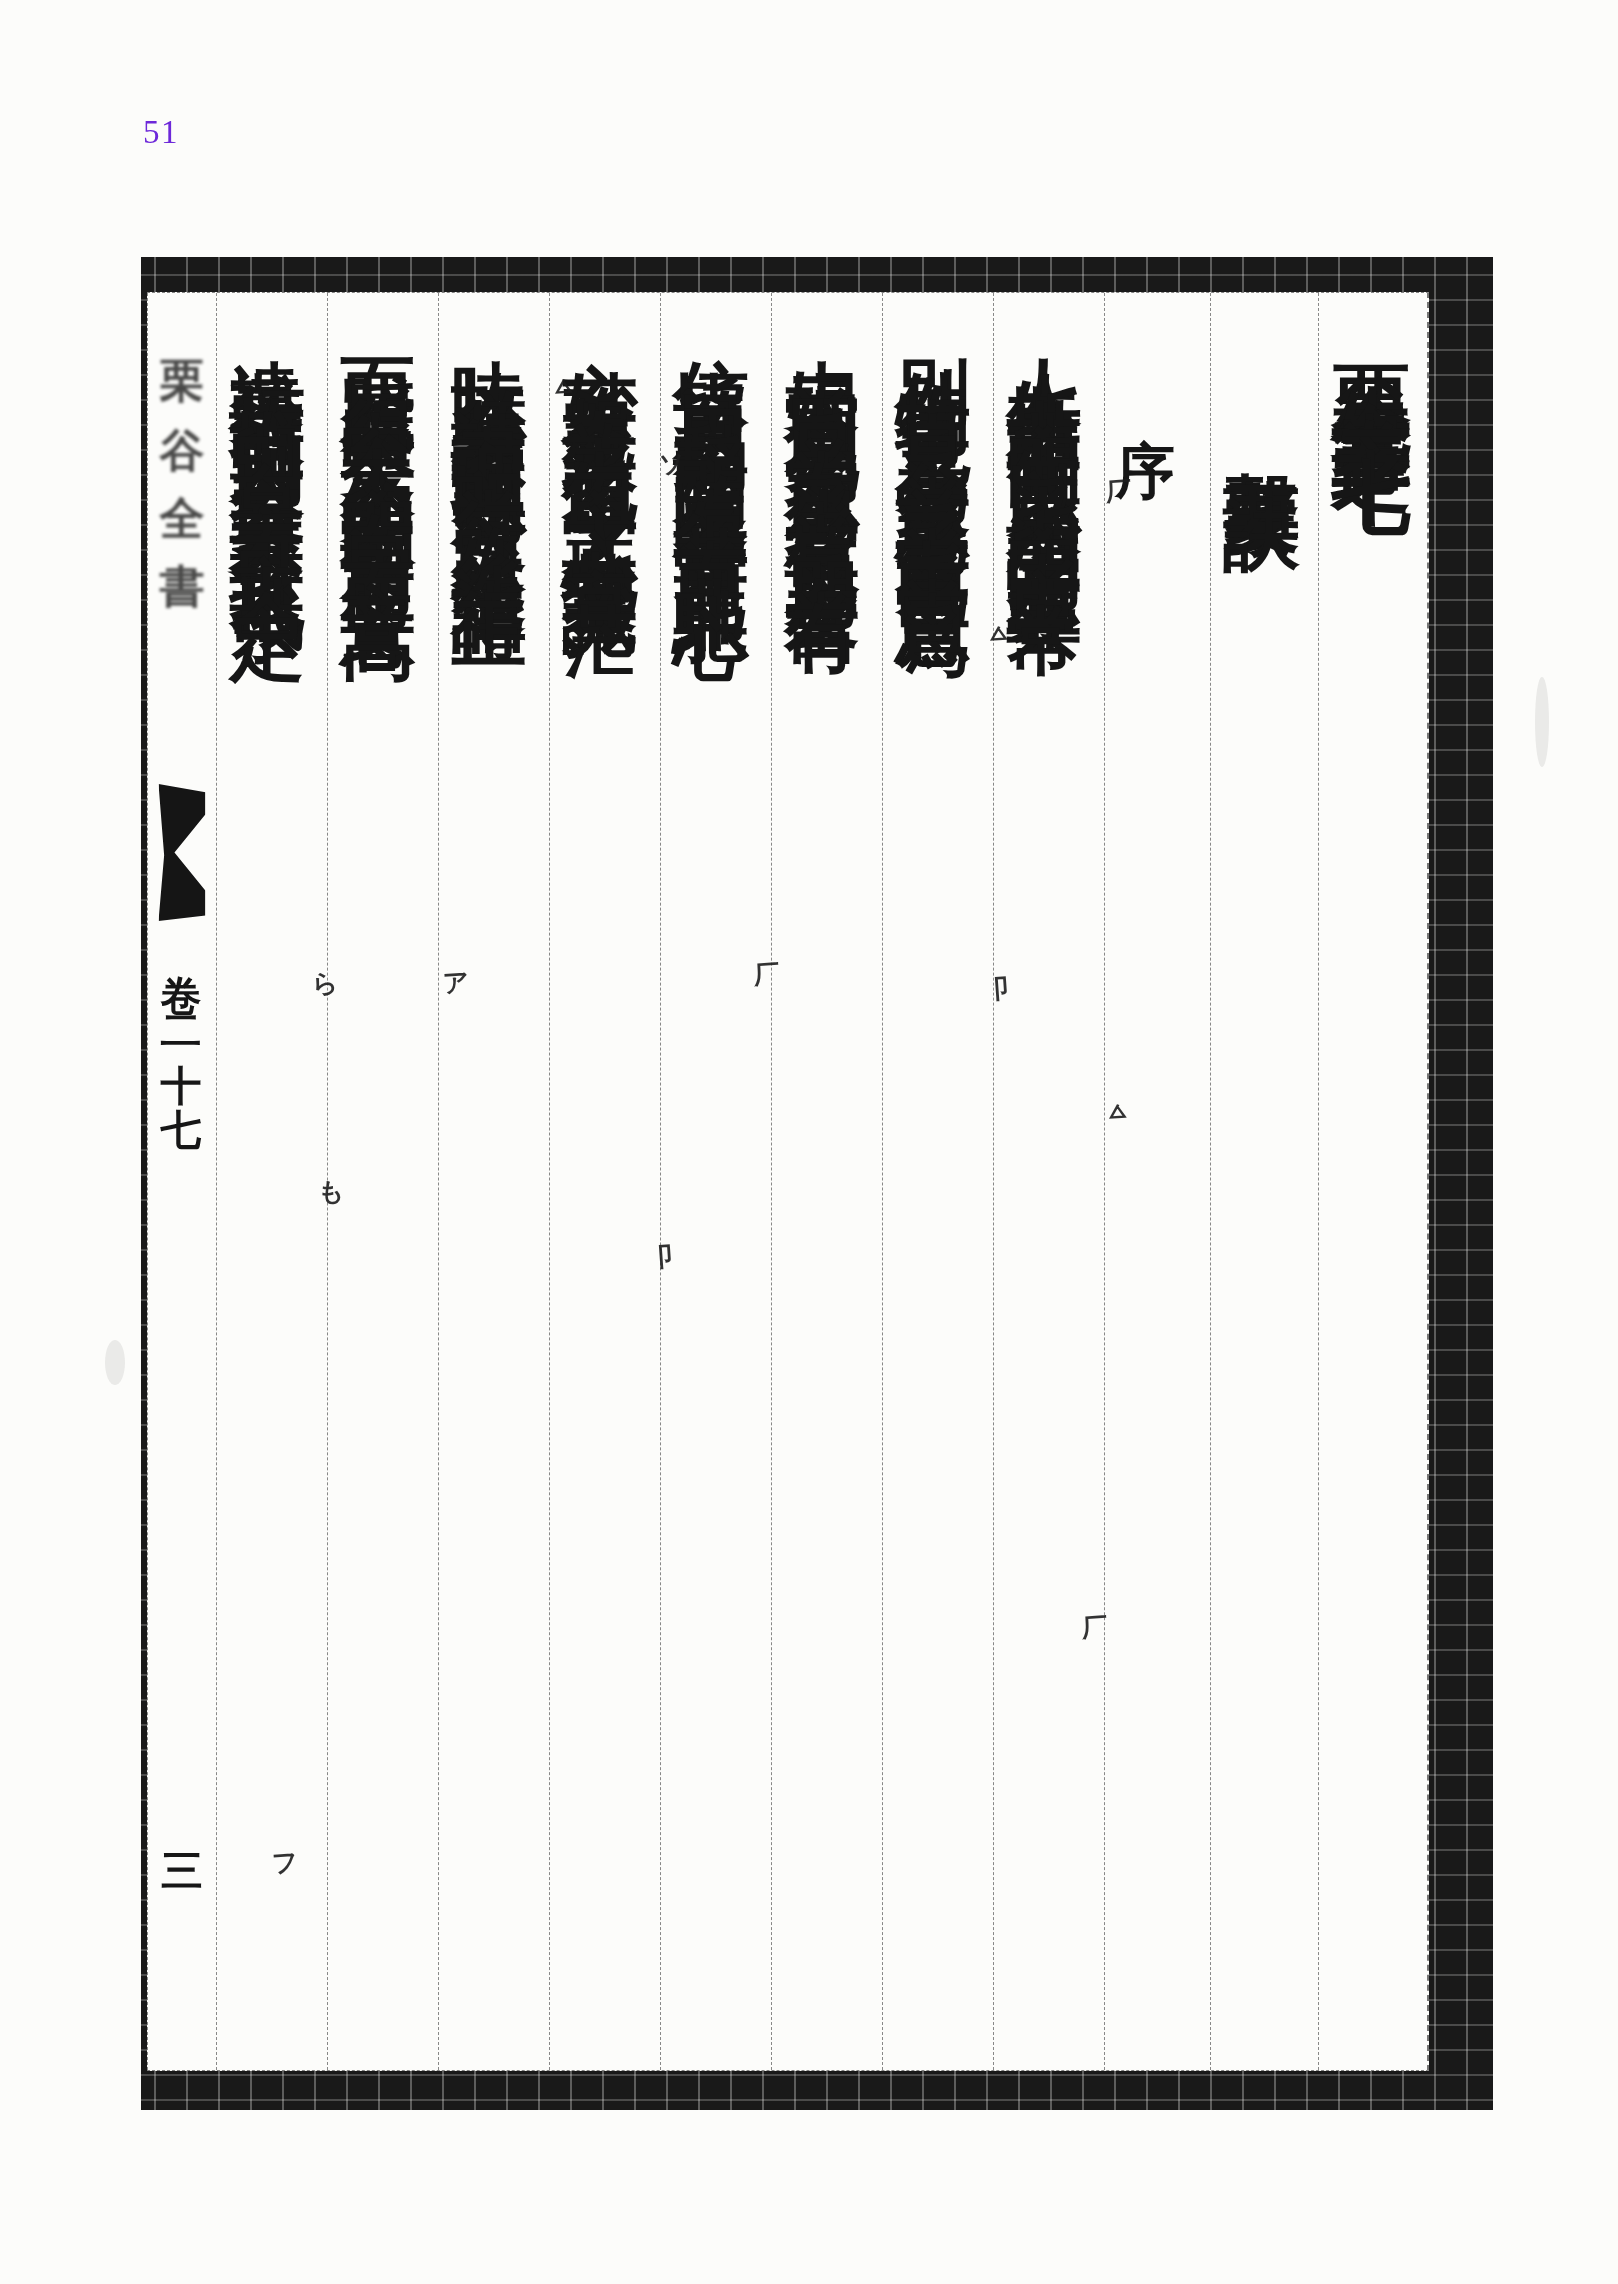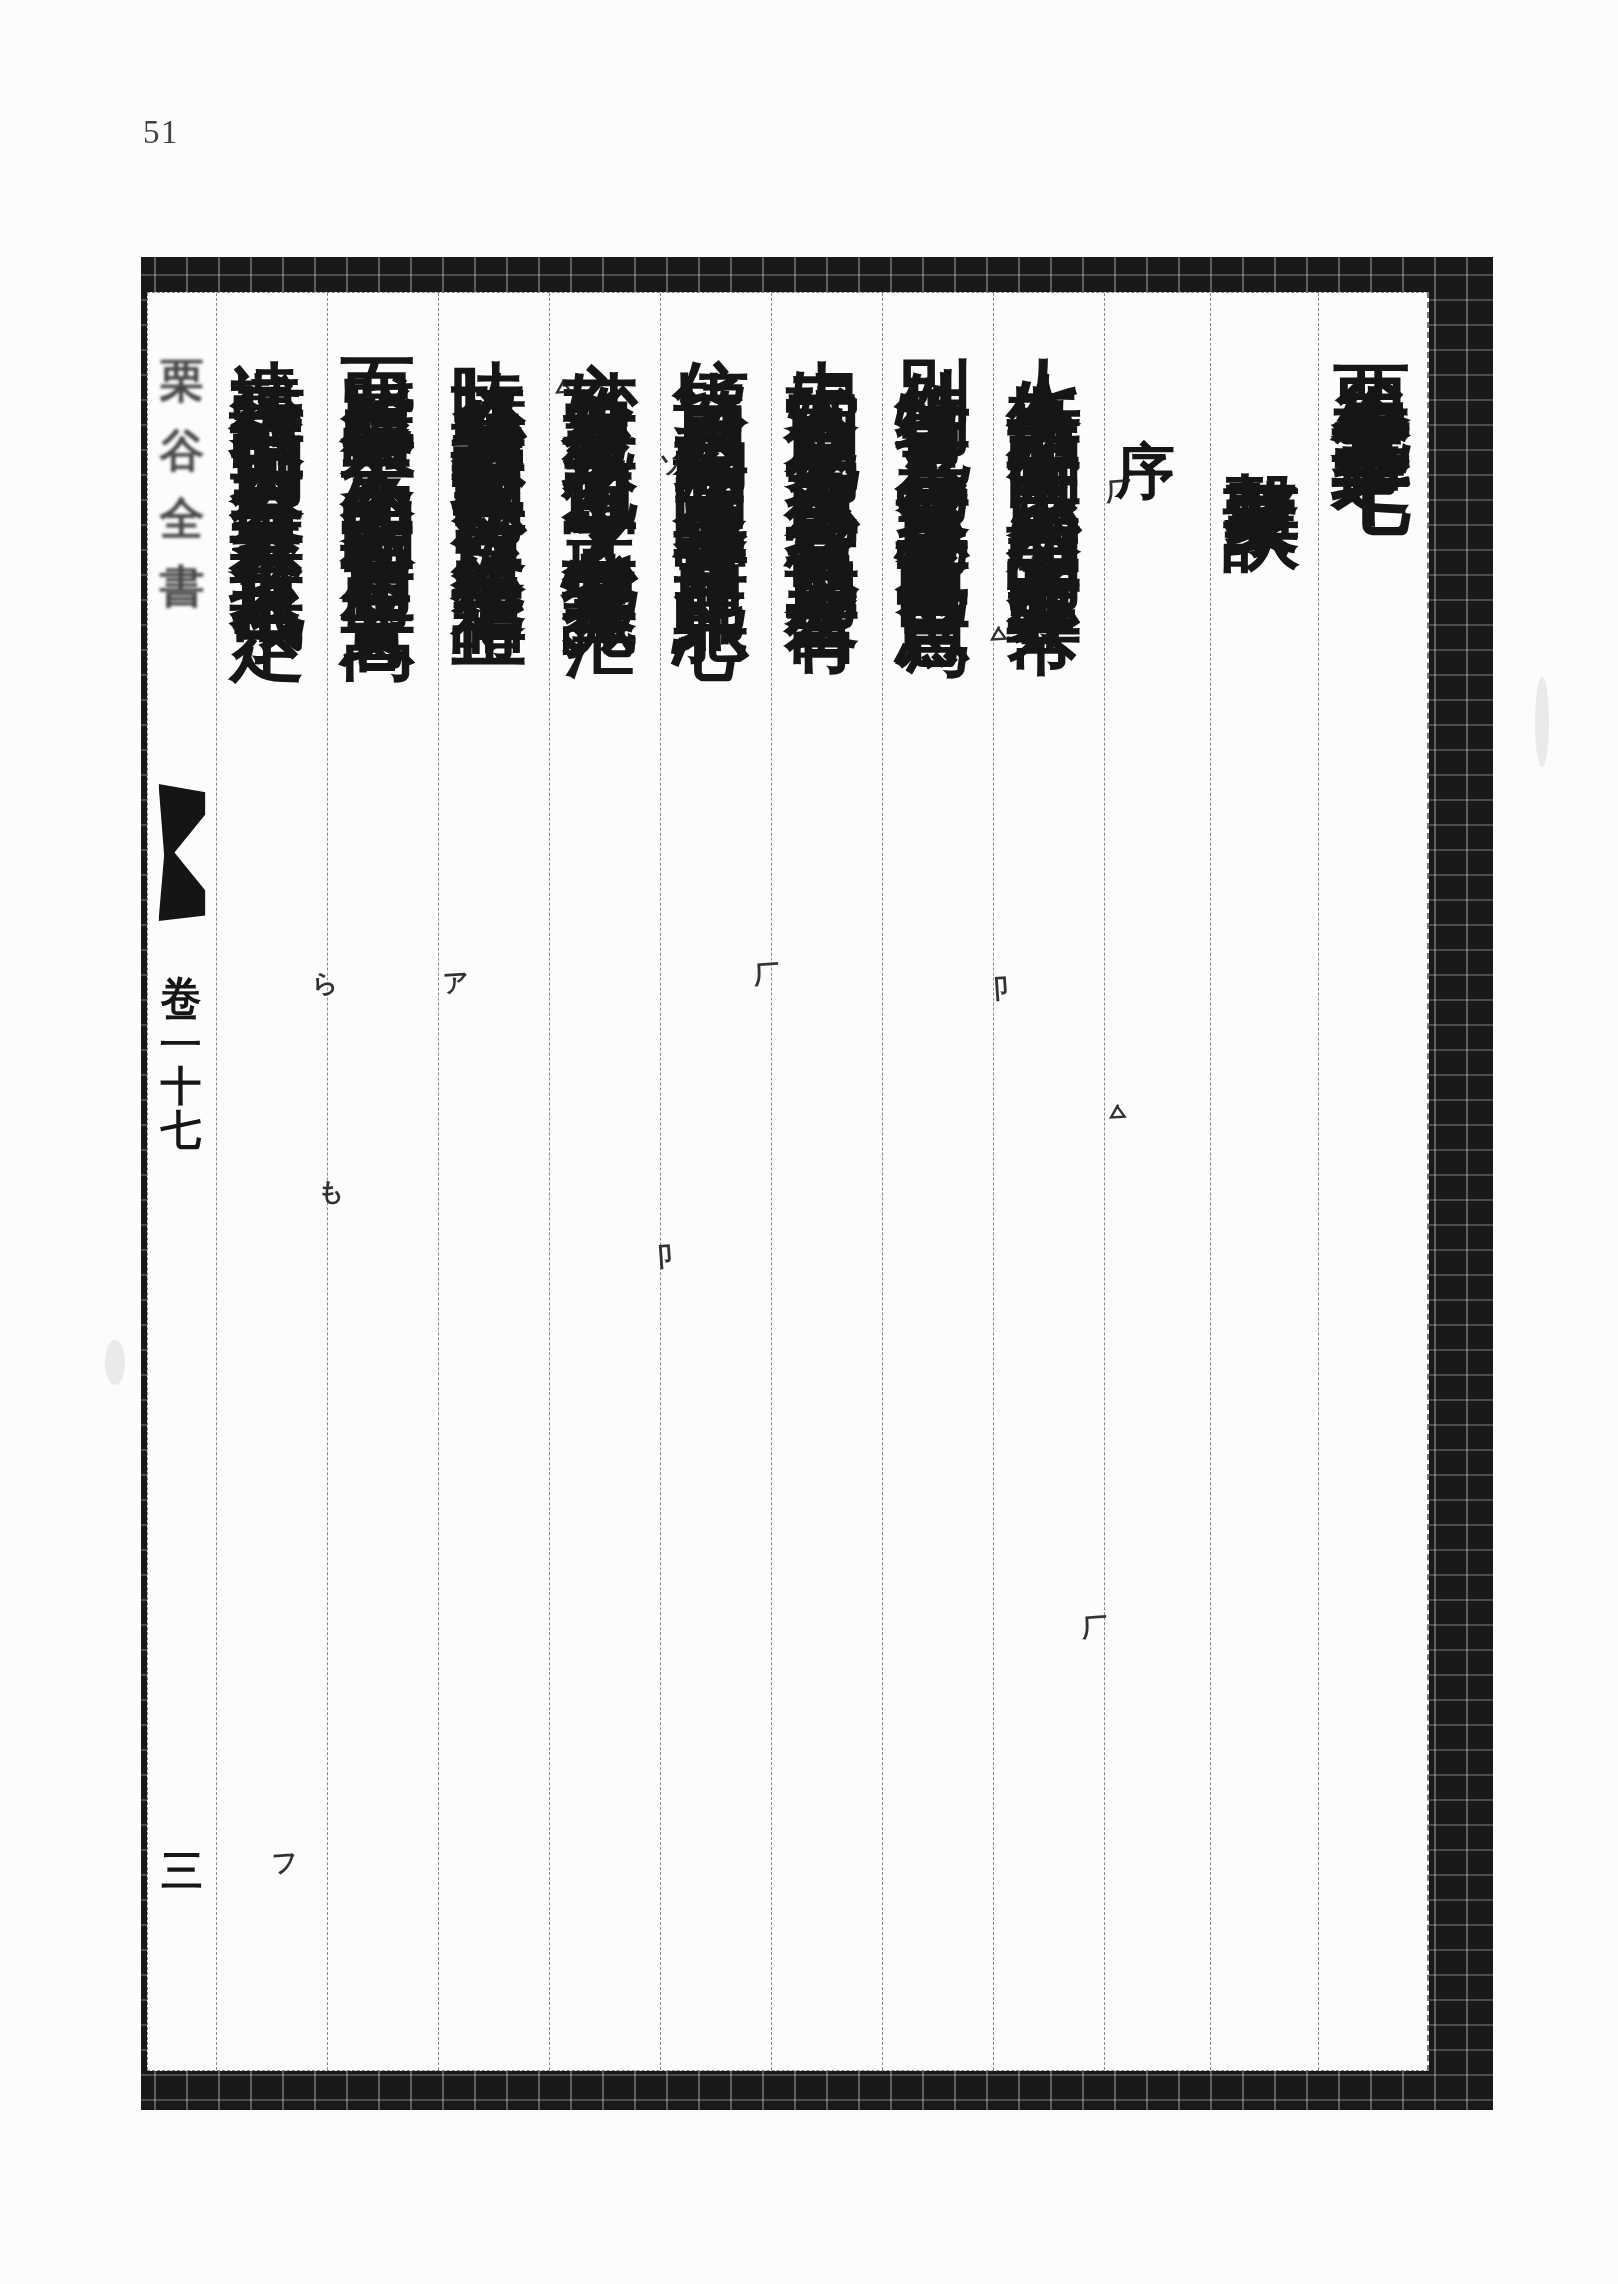--- a/index.html
+++ b/index.html
@@ -12,21 +12,21 @@
     color: #161616;
     overflow: hidden;
   }
   .pageno {
     position: absolute;
     left: 143px;
     top: 114px;
     font-size: 33px;
     letter-spacing: 1.5px;
     font-family: "Liberation Serif", "DejaVu Serif", serif;
-    color: #404040;
+    color: #6d28d9;
   }
   
   .frame {
     position: absolute;
     left: 141px;
     top: 257px;
     width: 1352px;
     height: 1853px;
     background-color: #191919;
     background-image:

